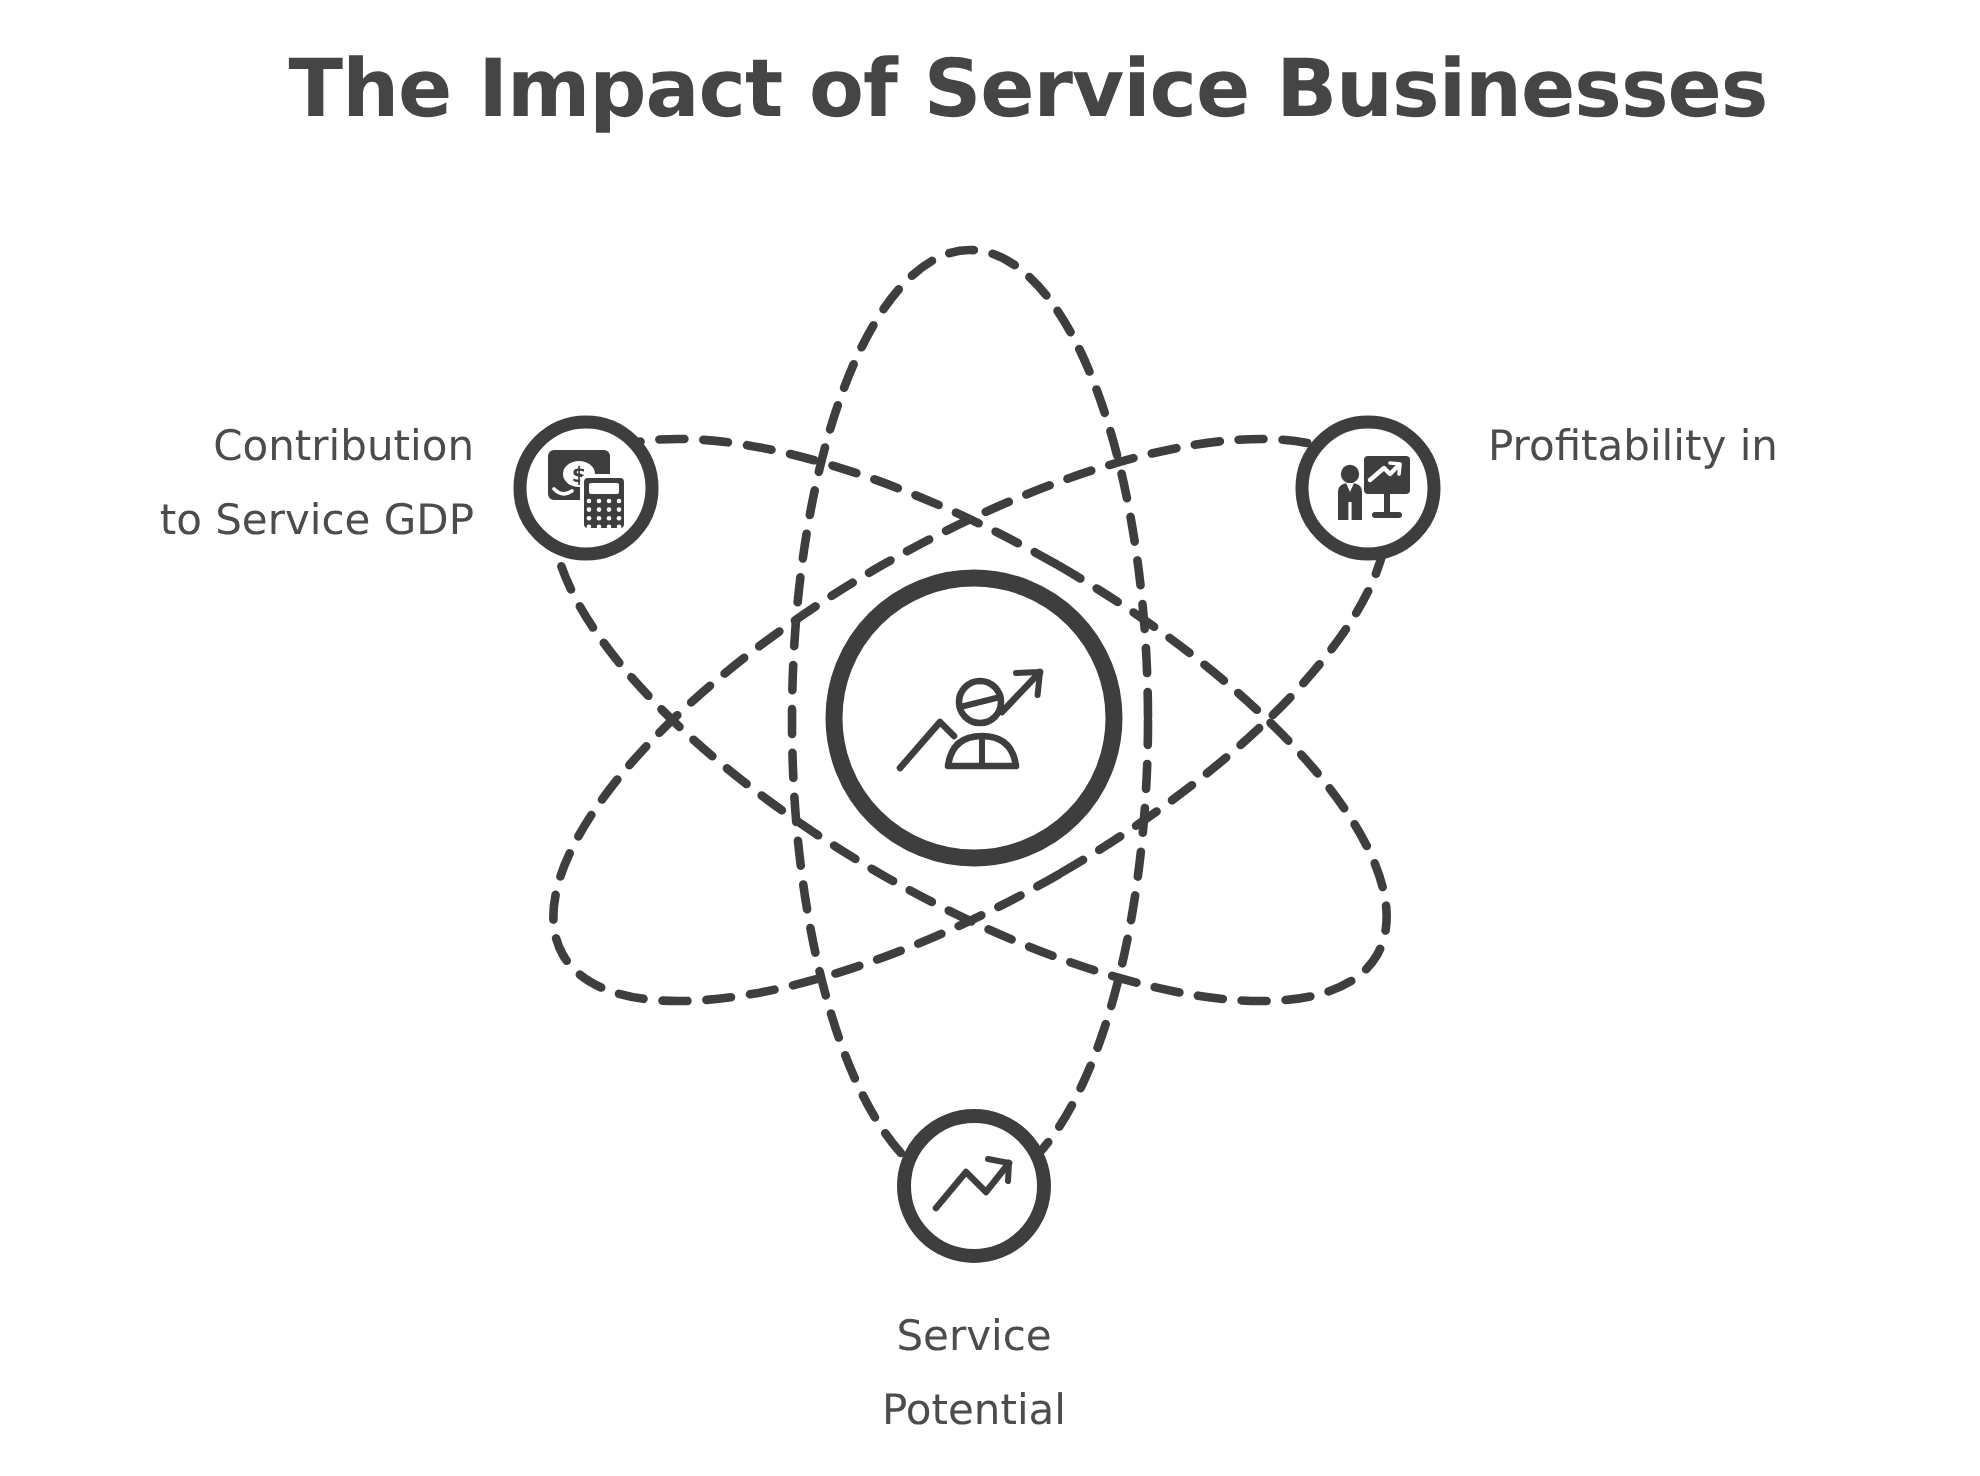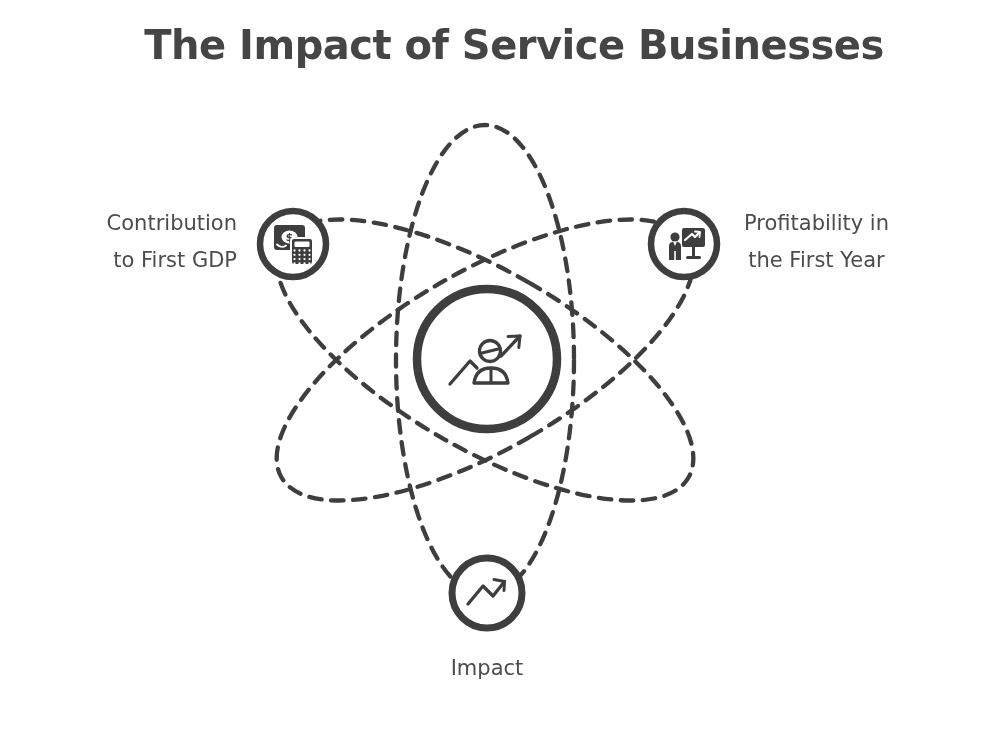--- a/index.html
+++ b/index.html
@@ -120,25 +120,25 @@
         <path class="ink-line" stroke-width="3.3" d="M -19,11 L -4,-7 L 6,3 L 17.5,-11.5"></path>
         <path class="ink-line" stroke-width="3" d="M 7,-13.5 L 17.5,-11.5 L 17,-2.5"></path>
       </g>
     </g>
   </svg>
 
   <div class="page-title">The Impact of Service Businesses</div>
 
   <div class="node-label label-gdp">
     <div>Contribution</div>
-    <div>to First GDP</div>
+    <div>to Service GDP</div>
   </div>
 
   <div class="node-label label-profit">
     <div>Profitability in</div>
-    <div>the First Year</div>
   </div>
 
   <div class="node-label label-growth">
-    <div>Impact</div>
+    <div>Service</div>
+    <div>Potential</div>
   </div>
 
 </div>
 
 </body></html>

